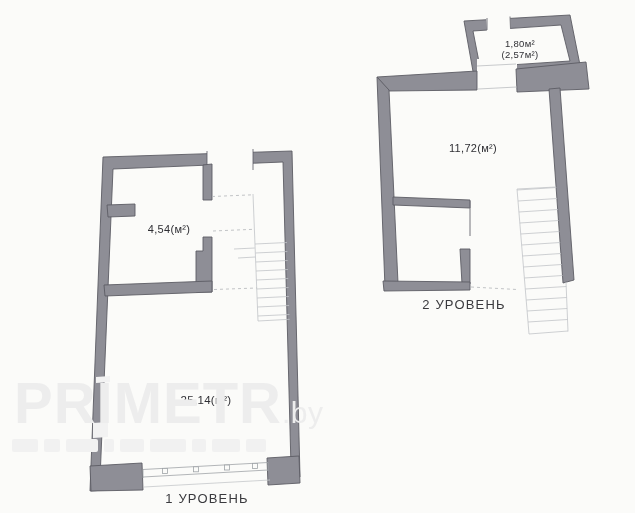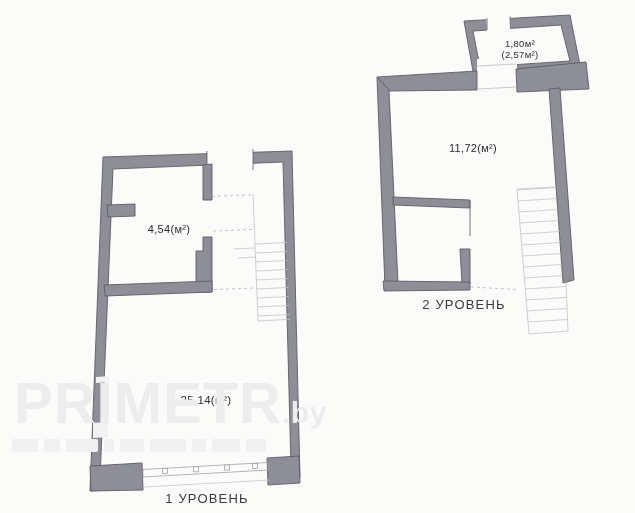--- a/index.html
+++ b/index.html
@@ -14,21 +14,21 @@
   }
   .caption-label{
     font-family:"Liberation Sans", sans-serif;
     fill:#3a3a3e;letter-spacing:1.2px;
   }
   .watermark-main{
     position:absolute;left:14px;top:374px;
     font-size:58px;font-weight:700;letter-spacing:1px;line-height:1;
     color:#ededed;white-space:nowrap;user-select:none;
   }
-  .watermark-main .suffix{font-size:30px;font-weight:700;letter-spacing:0.5px;}
+  .watermark-main .suffix{font-size:30px;font-weight:400;letter-spacing:0.5px;}
   .watermark-sub{
     position:absolute;left:12px;top:438px;display:flex;gap:6px;align-items:center;height:15px;
   }
   .watermark-sub i{display:block;height:13px;background:#f1f1f1;border-radius:2px;}
 </style>
 </head>
 <body>
 
 <div class="canvas">
   <svg width="635" height="513" viewBox="0 0 635 513">

